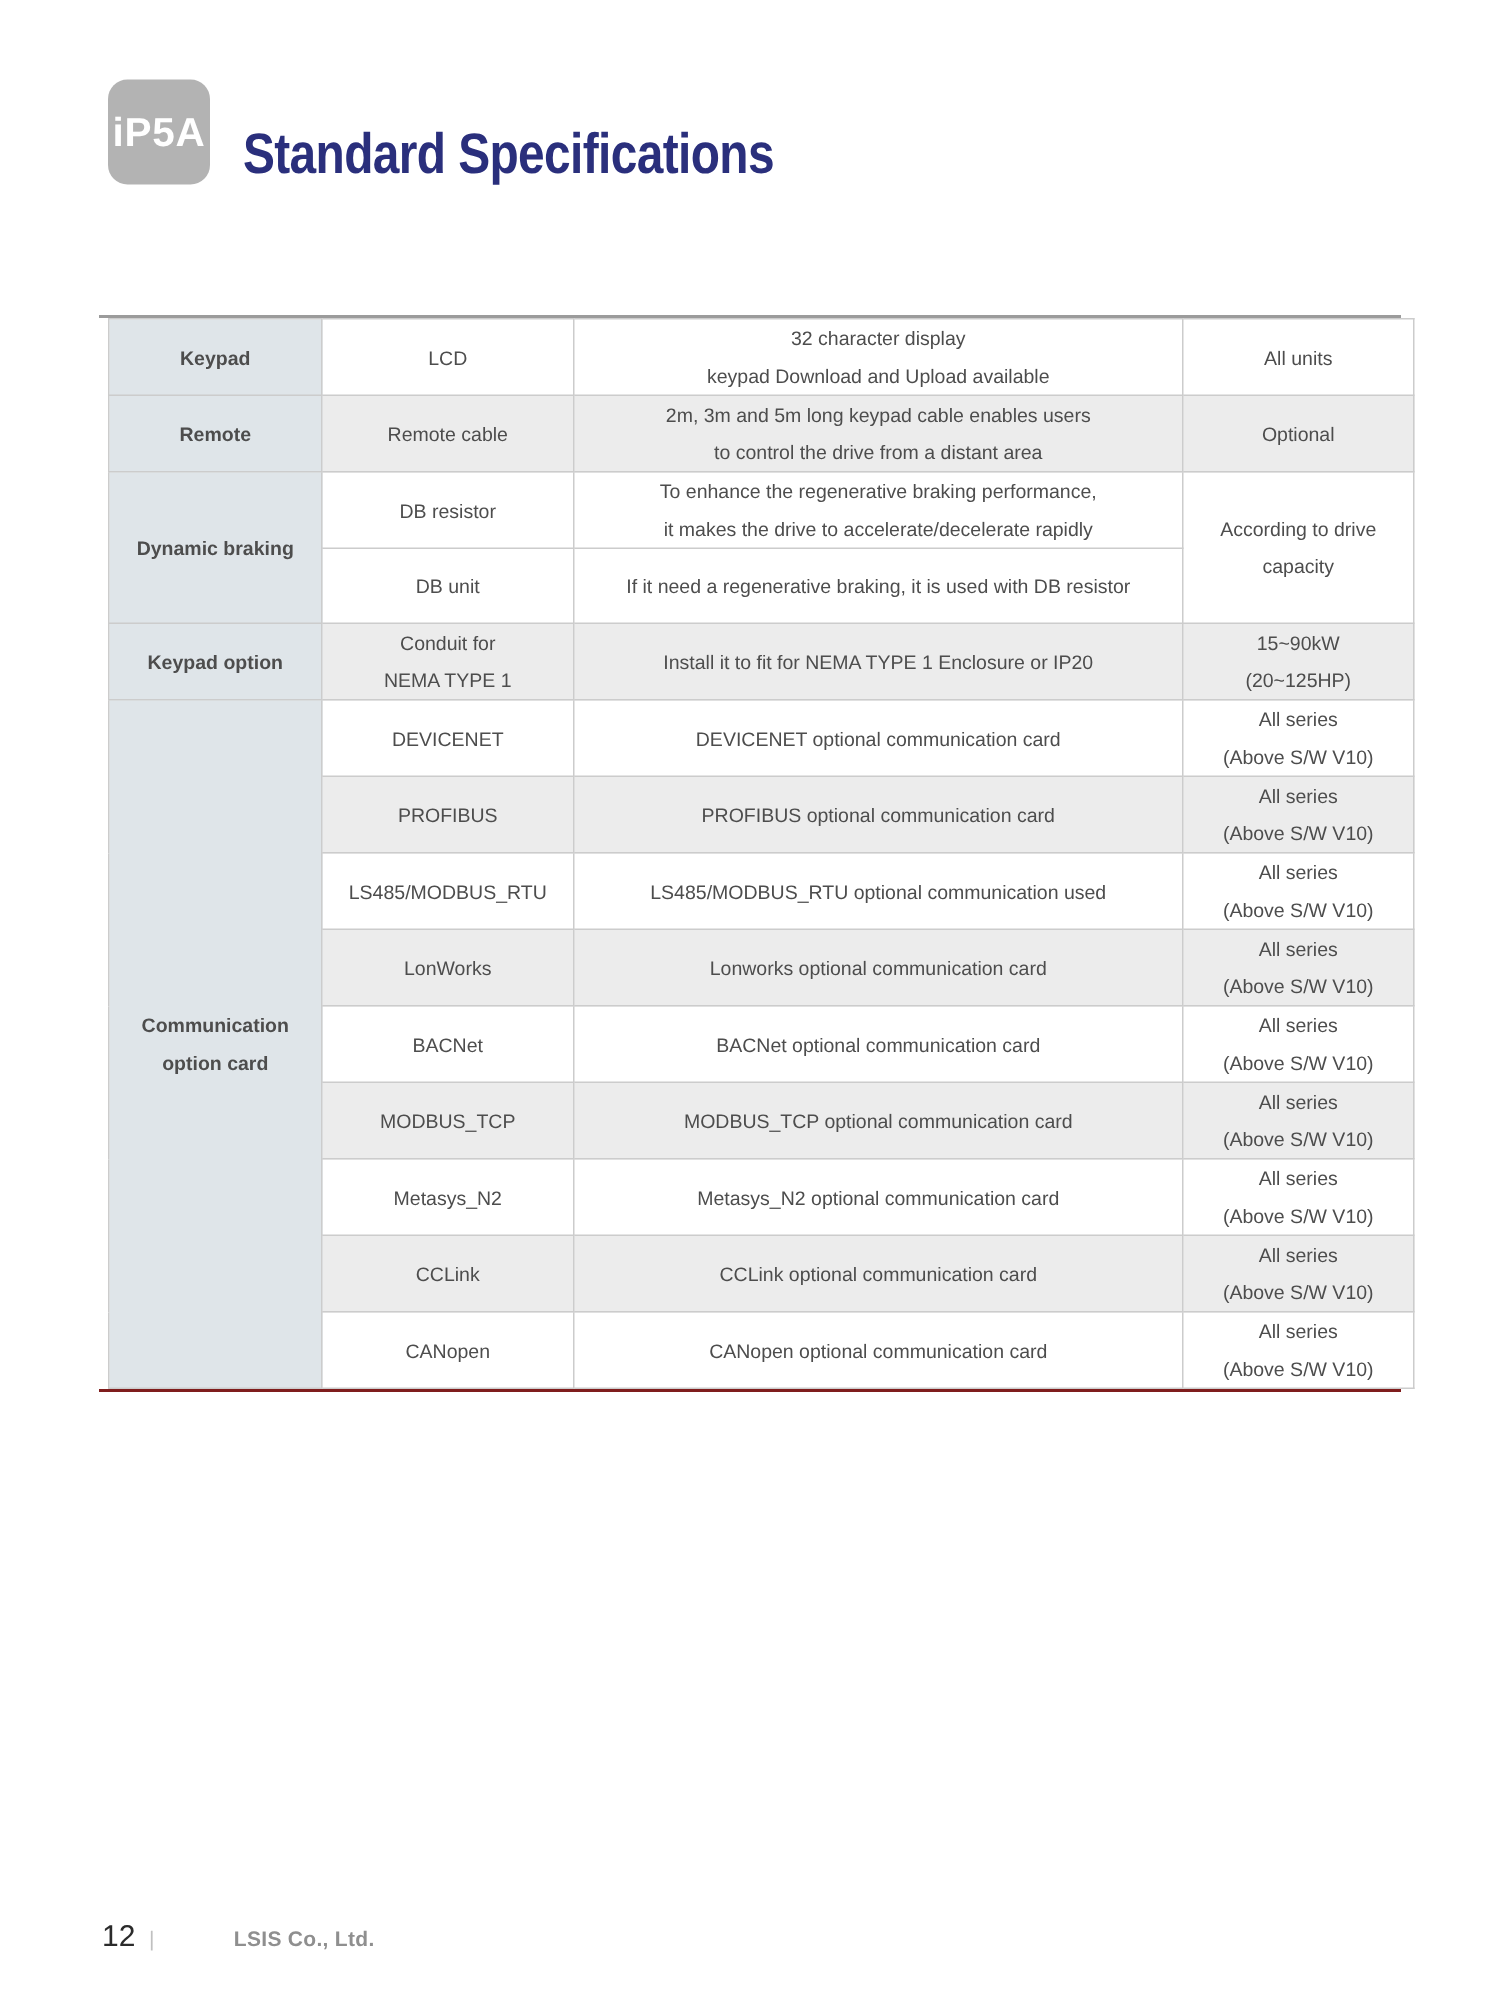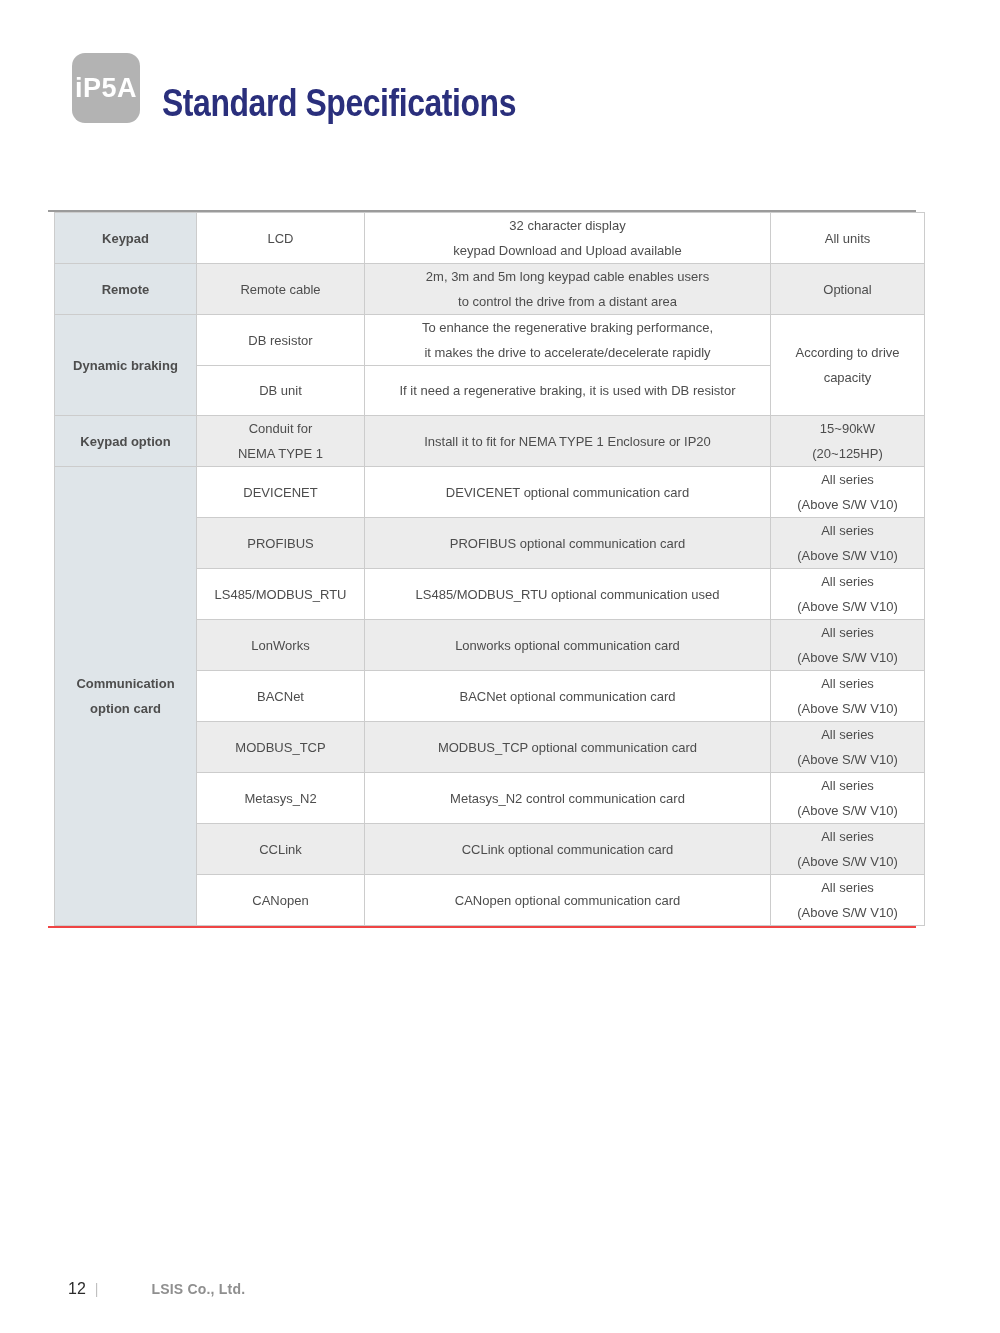--- a/index.html
+++ b/index.html
@@ -64,24 +64,24 @@
     font-weight: bold;
     color: #1a1a1a;
     transform: scaleX(0.96);
     transform-origin: left center;
     white-space: nowrap;
   }
 
   
   .table-wrap {
     position: absolute;
-    left: 48px; top: 210px;
+    left: 66px; top: 210px;
     width: 868px;
     border-top: 2px solid #9b9b9b;
-    border-bottom: 2px solid #ef4444;
+    border-bottom: 2px solid #7f1d1d;
   }
   table.spec {
     margin-left: 6px;
     width: 857px;
     border-collapse: collapse;
     table-layout: fixed;
   }
   table.spec td {
     border: 1px solid #cccccc;
     font-size: 13px;
@@ -106,21 +106,21 @@
   td.col4 { width: 154px; border-right: 1px solid #dddddd; }
   tr.shaded td.col2, tr.shaded td.col3, tr.shaded td.col4 { background: #ececec; }
 
   
   .footer {
     position: absolute;
     left: 68px; top: 1280px;
     display: flex;
     align-items: center;
   }
-  .footer .pagenum { font-size: 16px; color: #2b2b2b; }
+  .footer .pagenum { font-size: 20px; color: #2b2b2b; }
   .footer .sep { font-size: 14px; color: #c0c0c0; margin: 0 8px 0 9px; font-weight: normal; }
   .footer .company { font-size: 14px; font-weight: bold; color: #8f8f8f; letter-spacing: 0.2px; margin-left: 45px; }
 </style>
 </head>
 <body>
 
 <div class="page">
 
   <div class="badge">iP5A</div>
   <div class="page-title">Standard Specifications</div>
@@ -273,21 +273,21 @@
             <td class="col4">
               <div class="ln">All series</div>
               <div class="ln">(Above S/W V10)</div>
             </td>
           </tr>
           <tr>
             <td class="col2">
               <div class="ln">Metasys_N2</div>
             </td>
             <td class="col3">
-              <div class="ln">Metasys_N2 control communication card</div>
+              <div class="ln">Metasys_N2 optional communication card</div>
             </td>
             <td class="col4">
               <div class="ln">All series</div>
               <div class="ln">(Above S/W V10)</div>
             </td>
           </tr>
           <tr class="shaded">
             <td class="col2">
               <div class="ln">CCLink</div>
             </td>

